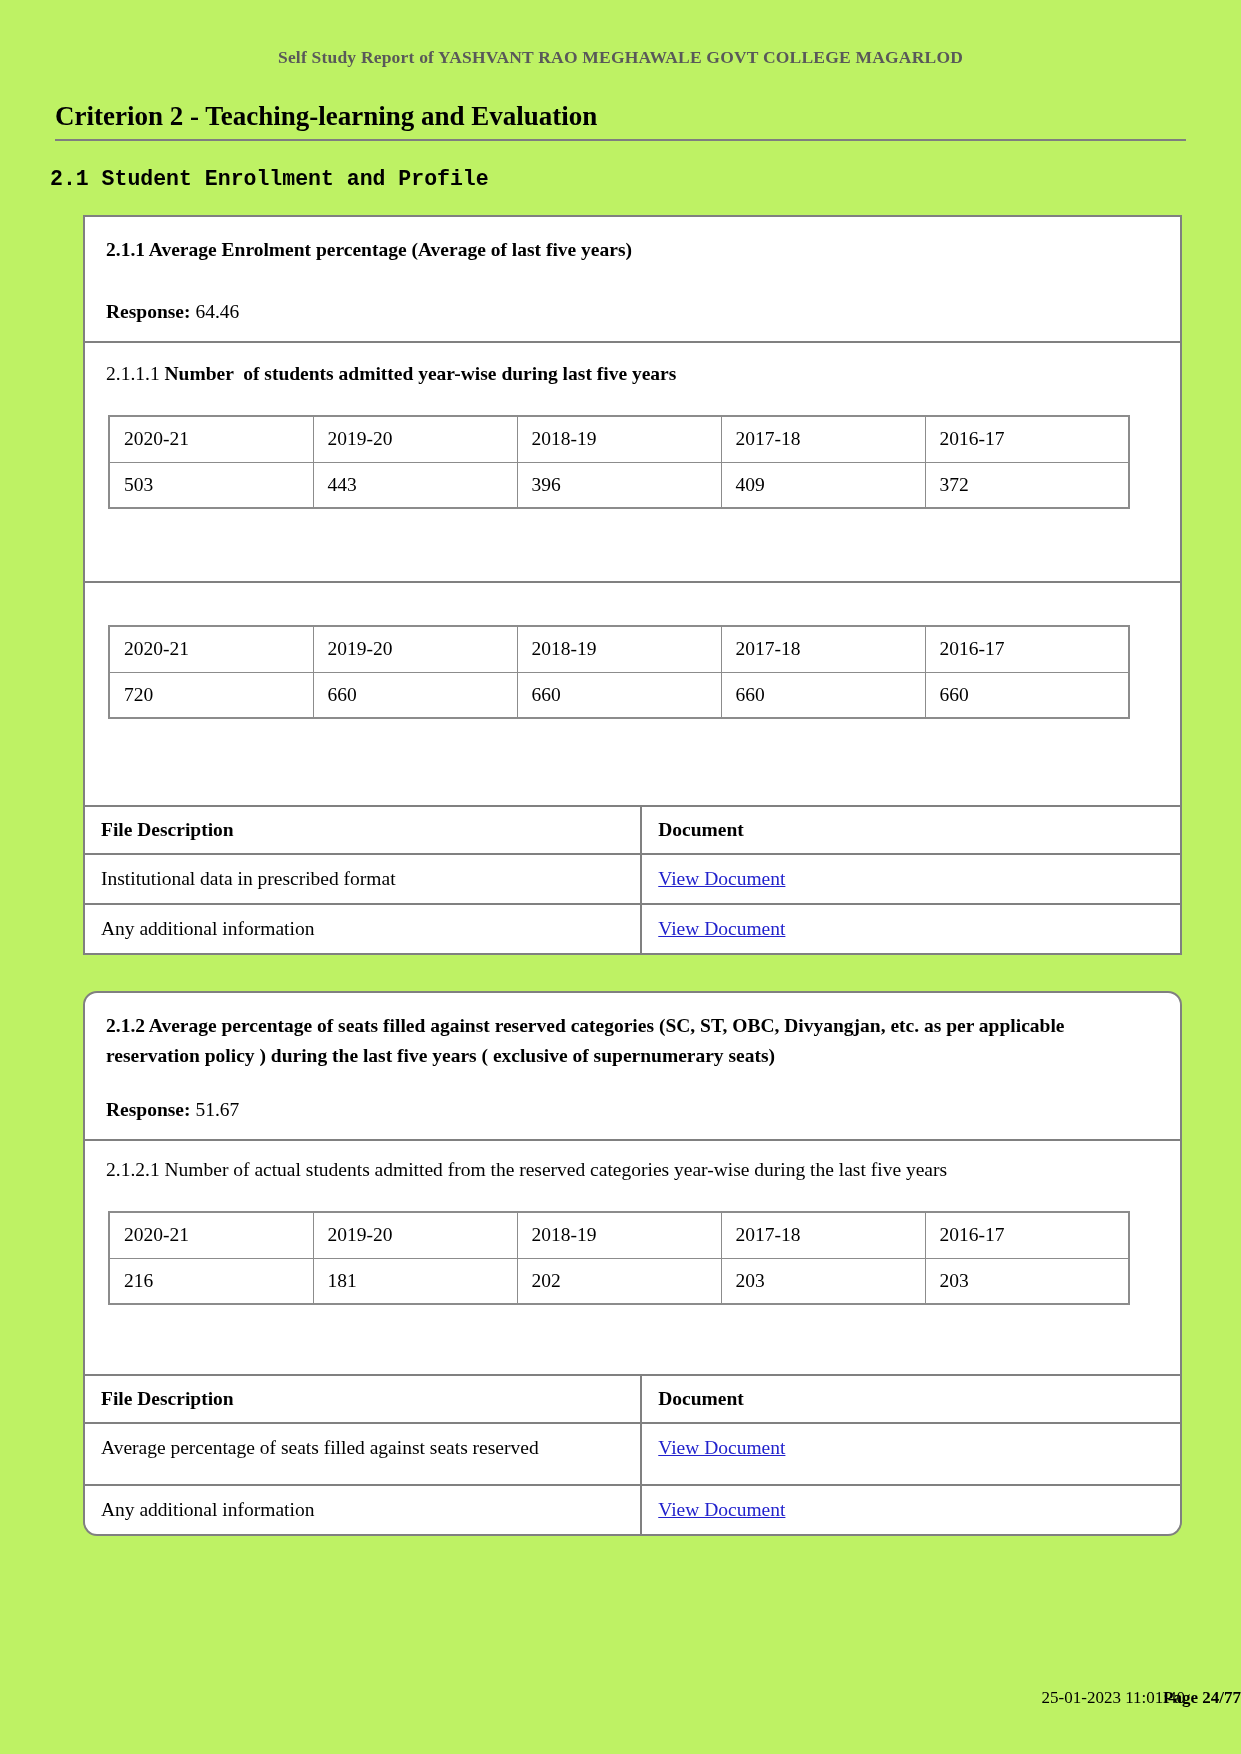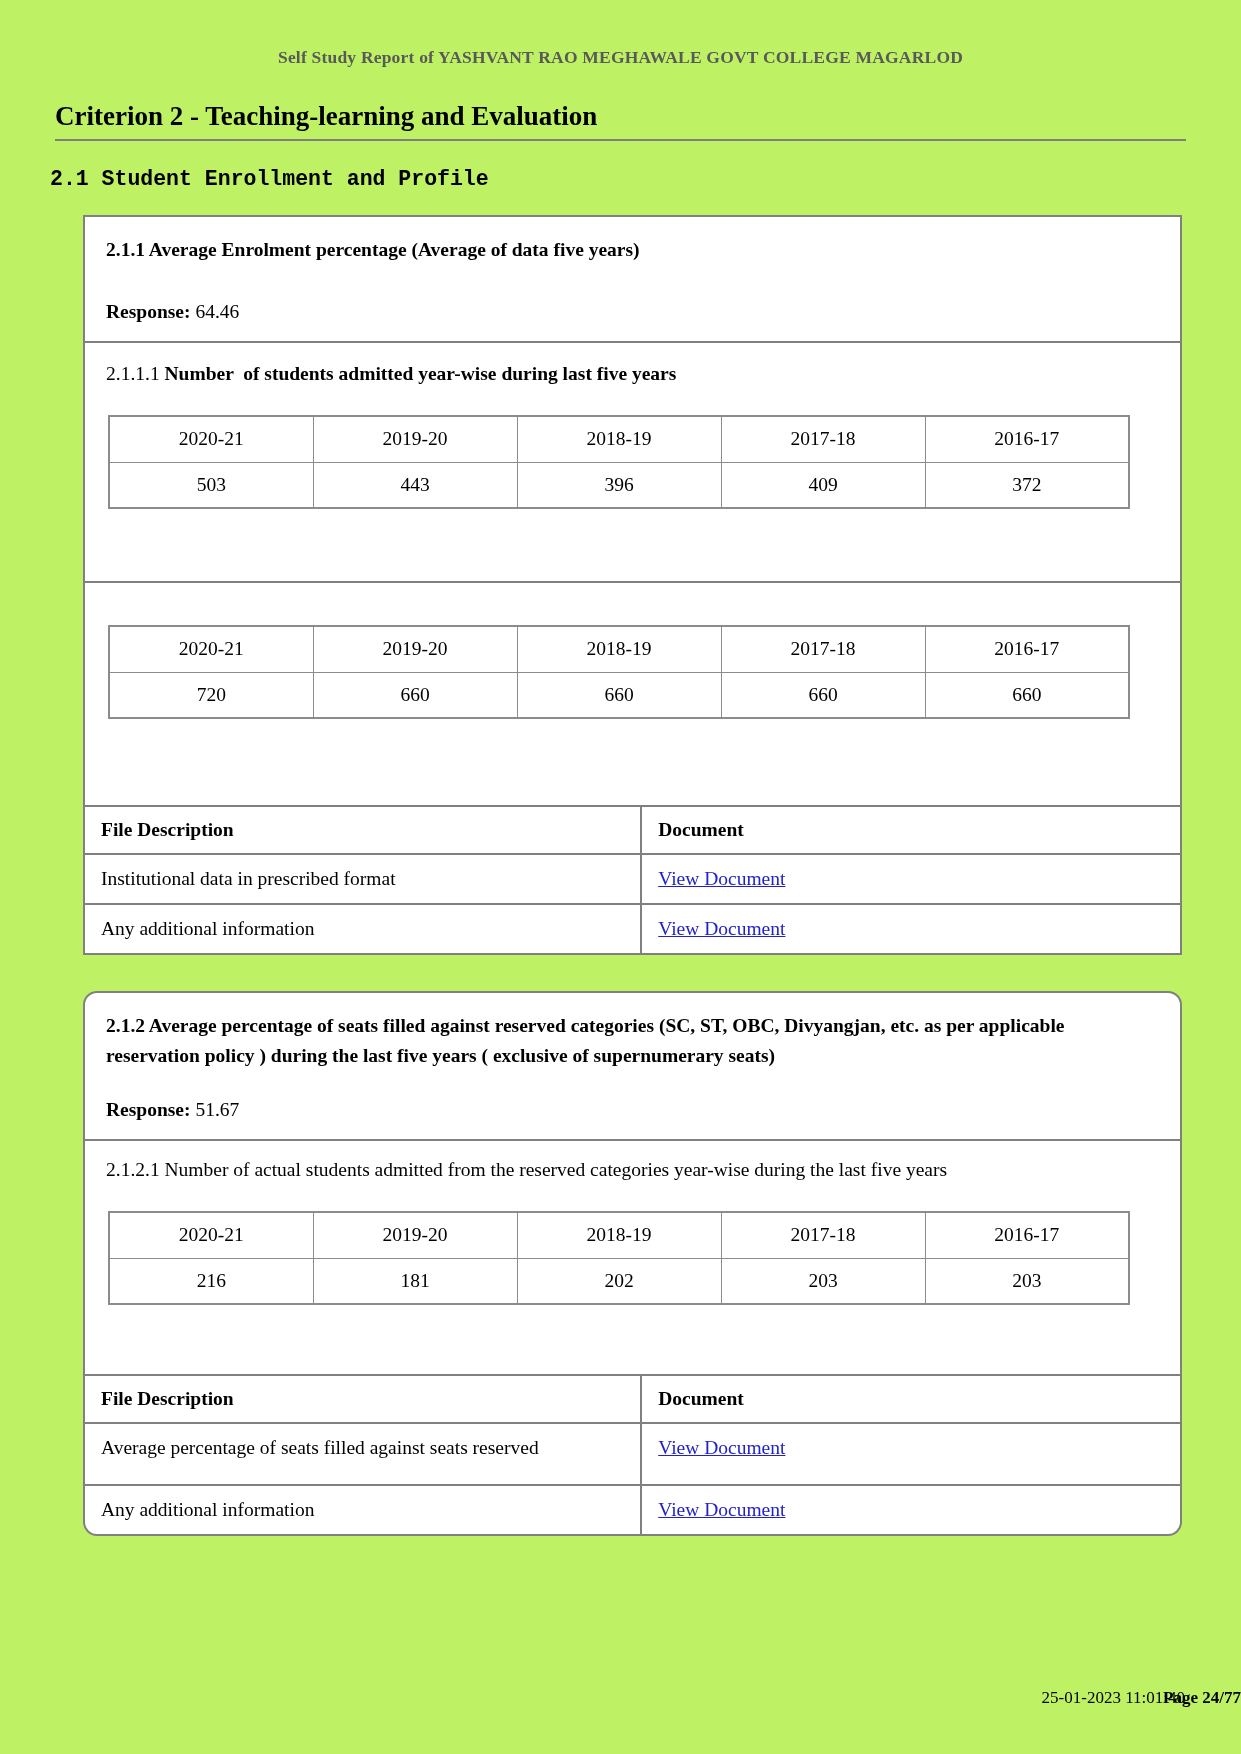--- a/index.html
+++ b/index.html
@@ -70,23 +70,23 @@
     margin-top: 26px;
     margin-left: 2px;
     width: 1022px;
     border-collapse: collapse;
     border: 2px solid #8c8c8c;
   }
   .years-table td {
     width: 20%;
     height: 46px;
     border: 1px solid #8c8c8c;
+    padding-left: 14px;
     font-size: 19.5px;
     vertical-align: middle;
-    text-align: center;
   }
   
   .file-table {
     width: 100%;
     border-collapse: collapse;
     border-top: 2px solid #808080;
   }
   .file-table td {
     padding: 10px 16px;
     font-size: 19.5px;
@@ -123,21 +123,21 @@
 
   <div class="doc-header">Self Study Report of YASHVANT RAO MEGHAWALE GOVT COLLEGE MAGARLOD</div>
 
   <h1 class="criterion-title">Criterion 2 - Teaching-learning and Evaluation</h1>
 
   <h2 class="section-title">2.1 Student Enrollment and Profile</h2>
 
   <div class="metric-box first">
 
     <div class="box-head">
-      <p class="metric-heading">2.1.1 Average Enrolment percentage (Average of data five years)</p>
+      <p class="metric-heading">2.1.1 Average Enrolment percentage (Average of last five years)</p>
       <p class="response-line"><b class="response-label">Response:</b> <span>64.46</span></p>
     </div>
 
     <div class="sub-block divided">
       <p class="sub-heading"><span>2.1.1.1</span> <span class="sub-title-bold">Number  of students admitted year-wise during last five years</span></p>
       <table class="years-table">
         <tbody>
             <tr>
           <td>2020-21</td>
           <td>2019-20</td>

